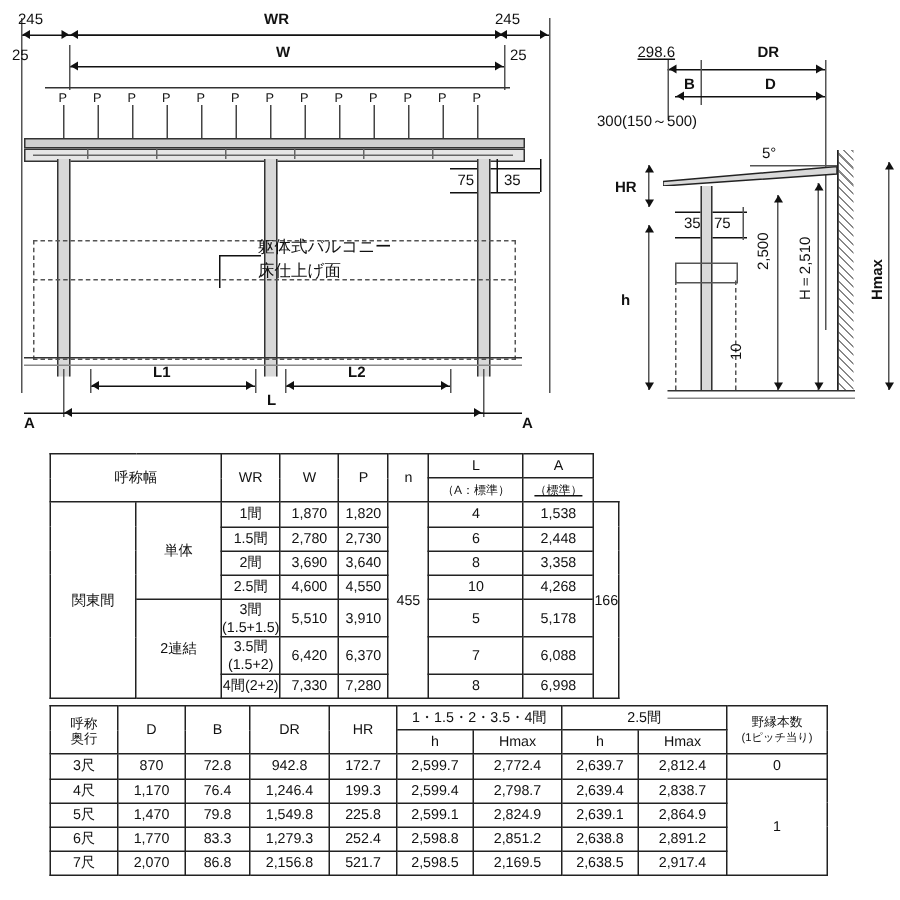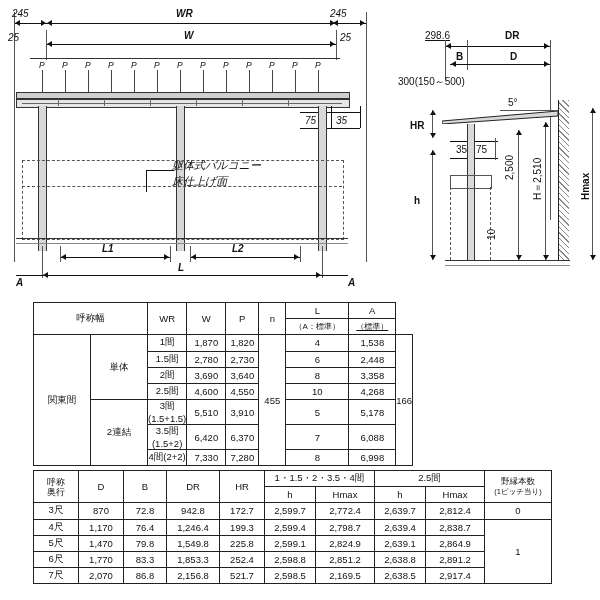--- a/index.html
+++ b/index.html
@@ -47,21 +47,21 @@
   #table2 td{height:15.2px;}
 
   
   .phang{position:absolute;font-size:8.5px;}
 </style>
 </head>
 <body>
 
 <div class="root">
 
-  <div class="abs" style="left:0;top:0;width:400px;height:292px;font-style:italic;">
+  <div class="abs" style="left:0;top:0;width:400px;height:292px;">
 
     <div class="hline" style="left:14px;top:23px;width:352px;"></div>
     <div class="vline" style="left:14px;top:12px;height:250px;background:#555;"></div>
     <div class="vline" style="left:366px;top:12px;height:250px;background:#555;"></div>
     <div class="ar l" style="left:15px;top:20px;"></div>
     <div class="ar r" style="left:41px;top:20px;"></div>
     <div class="ar l" style="left:333px;top:20px;"></div>
     <div class="ar r" style="left:360px;top:20px;"></div>
 
     <div class="lbl" style="left:12px;top:8px;">245</div>
@@ -372,21 +372,21 @@
       <td>225.8</td>
       <td>2,599.1</td>
       <td>2,824.9</td>
       <td>2,639.1</td>
       <td>2,864.9</td>
     </tr>
     <tr>
       <td>6尺</td>
       <td>1,770</td>
       <td>83.3</td>
-      <td>1,853.3</td>
+      <td>1,279.3</td>
       <td>252.4</td>
       <td>2,598.8</td>
       <td>2,851.2</td>
       <td>2,638.8</td>
       <td>2,891.2</td>
     </tr>
     <tr>
       <td>7尺</td>
       <td>2,070</td>
       <td>86.8</td>

